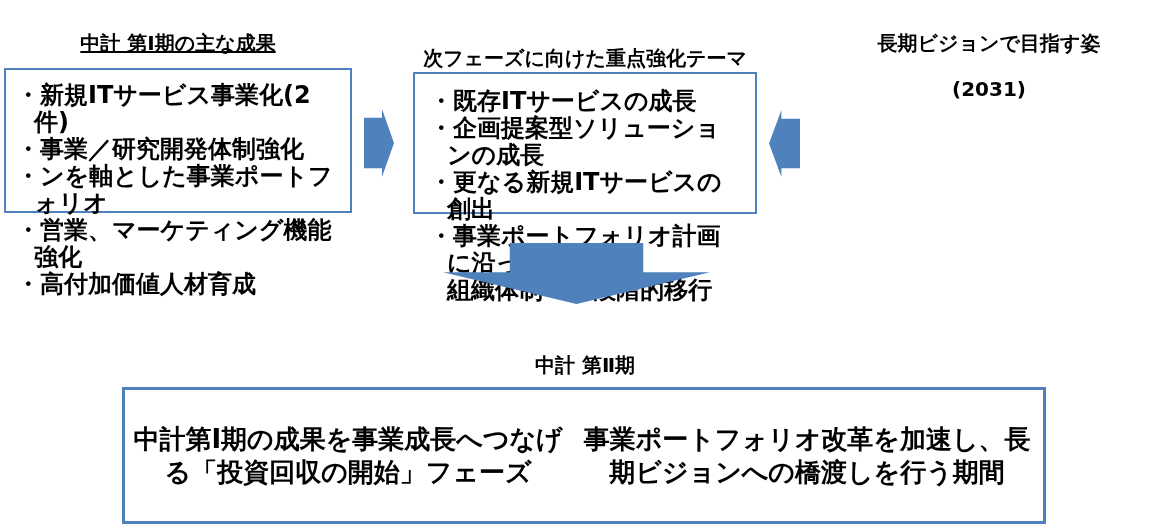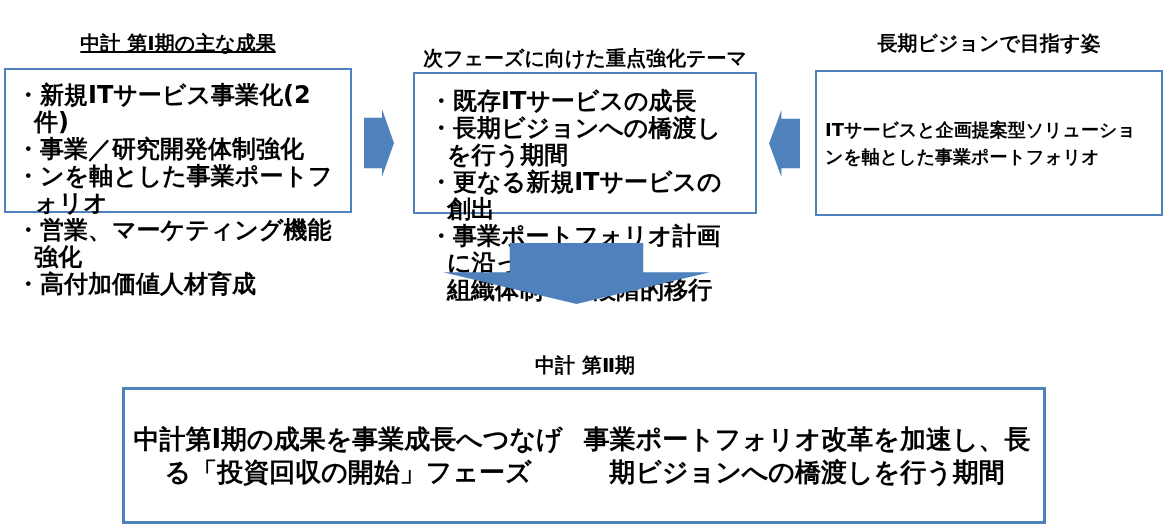--- a/index.html
+++ b/index.html
@@ -109,31 +109,27 @@
       <li>・事業／研究開発体制強化</li>
       <li>・ンを軸とした事業ポートフォリオ</li>
       <li>・営業、マーケティング機能強化</li>
       <li>・高付加価値人材育成</li>
     </ul>
   </div>
 
   <div class="panel" id="panel-themes">
     <ul>
       <li>・既存ITサービスの成長</li>
-      <li>・長期ビジョンへの橋渡しを行う期間</li>
+      <li>・企画提案型ソリューションの成長</li>
       <li>・更なる新規ITサービスの創出</li>
       <li>・事業ポートフォリオ計画に沿った
 組織体制への段階的移行</li>
     </ul>
   </div>
 
-  <div class="panel" id="panel-vision">
-    <div class="body-text">ITサービスと企画提案型ソリューショ
-ンを軸とした事業ポートフォリオ</div>
-  </div>
 
   <div class="block-arrow" id="arrow-left-to-center"></div>
   <div class="block-arrow" id="arrow-right-to-center"></div>
   <div class="block-arrow" id="arrow-down"></div>
 
   <div class="heading" id="heading-phase2">
     <div>中計 第Ⅱ期</div>
     <div>(2026-2028)</div>
   </div>
 

